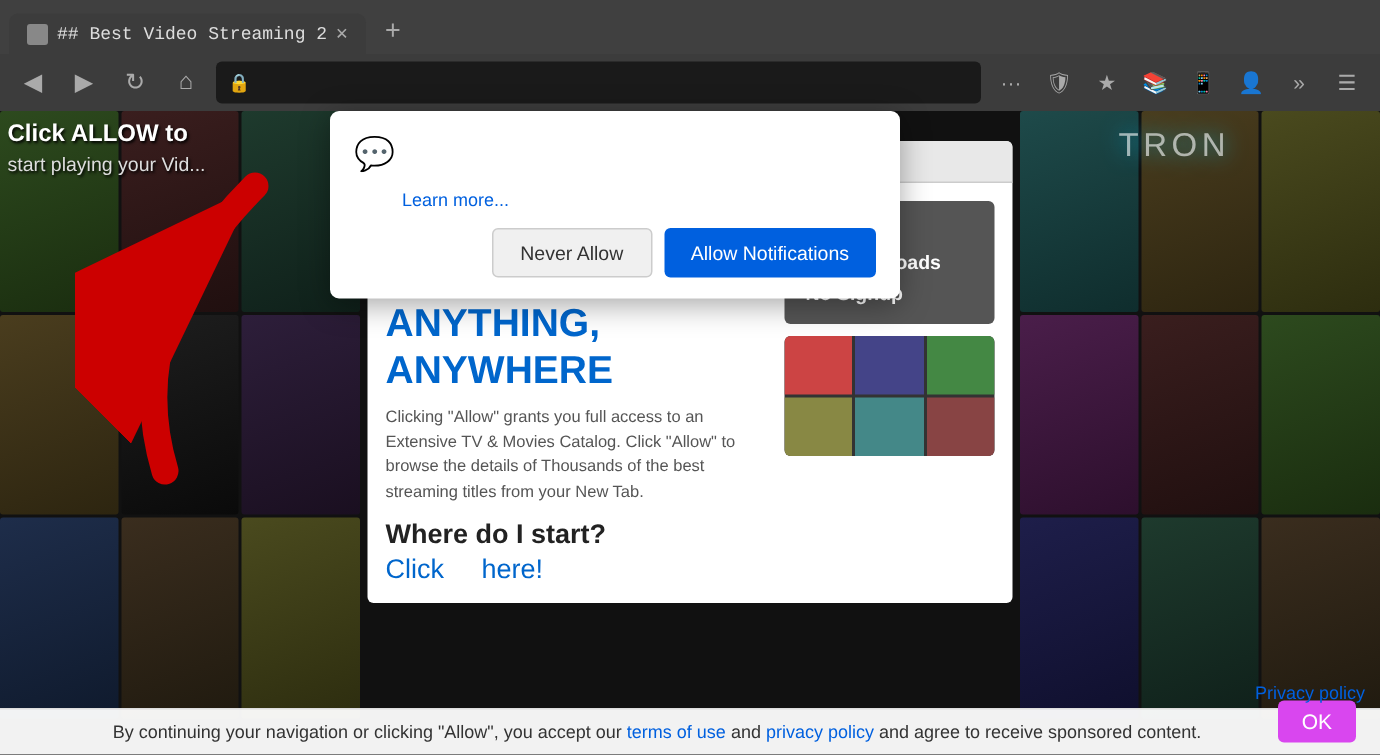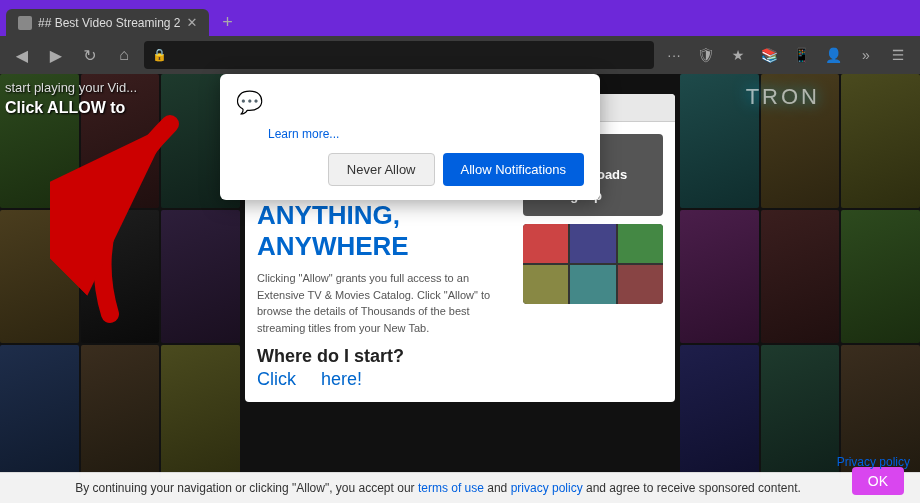--- a/index.html
+++ b/index.html
@@ -8,23 +8,24 @@
       height: 503px;
       overflow: hidden;
       font-family: Arial, sans-serif;
       position: relative;
     }
 
     
     .tab-bar {
       display: flex;
       align-items: flex-end;
-      background: #6d28d9;
+      background: #404040;
       padding: 6px 6px 0 6px;
       height: 36px;
+      font-family: Liberation Mono, monospace;
     }
 
     .tab {
       display: flex;
       align-items: center;
       background: #3c3c3c;
       padding: 6px 12px;
       border-radius: 6px 6px 0 0;
       min-width: 180px;
       max-width: 240px;
@@ -525,22 +526,22 @@
     <div class="lp">
       <div class="lp-item lp-9"></div>
       <div class="lp-item lp-1"></div>
       <div class="lp-item lp-6"></div>
     </div>
   </div>
 
   <div class="tron-text">TRON</div>
 
   <div class="left-text-overlay">
+    <div style="font-size:16px; font-weight:bold; color:#fff;">Click ALLOW to</div>
     <div style="font-size:13px; color:#ddd;">start playing your Vid...</div>
-    <div style="font-size:16px; font-weight:bold; color:#fff;">Click ALLOW to</div>
   </div>
 
   <svg class="red-arrow" width="200" height="240" viewBox="0 0 200 240">
     <defs>
       <marker id="arrowhead" markerWidth="10" markerHeight="7" refX="10" refY="3.5" orient="auto">
         <polygon points="0 0, 10 3.5, 0 7" fill="#cc0000"></polygon>
       </marker>
     </defs>
     <path d="M 60 220 Q 30 120 120 30" stroke="#cc0000" stroke-width="18" fill="none" marker-end="url(#arrowhead)" stroke-linecap="round"></path>
   </svg>

